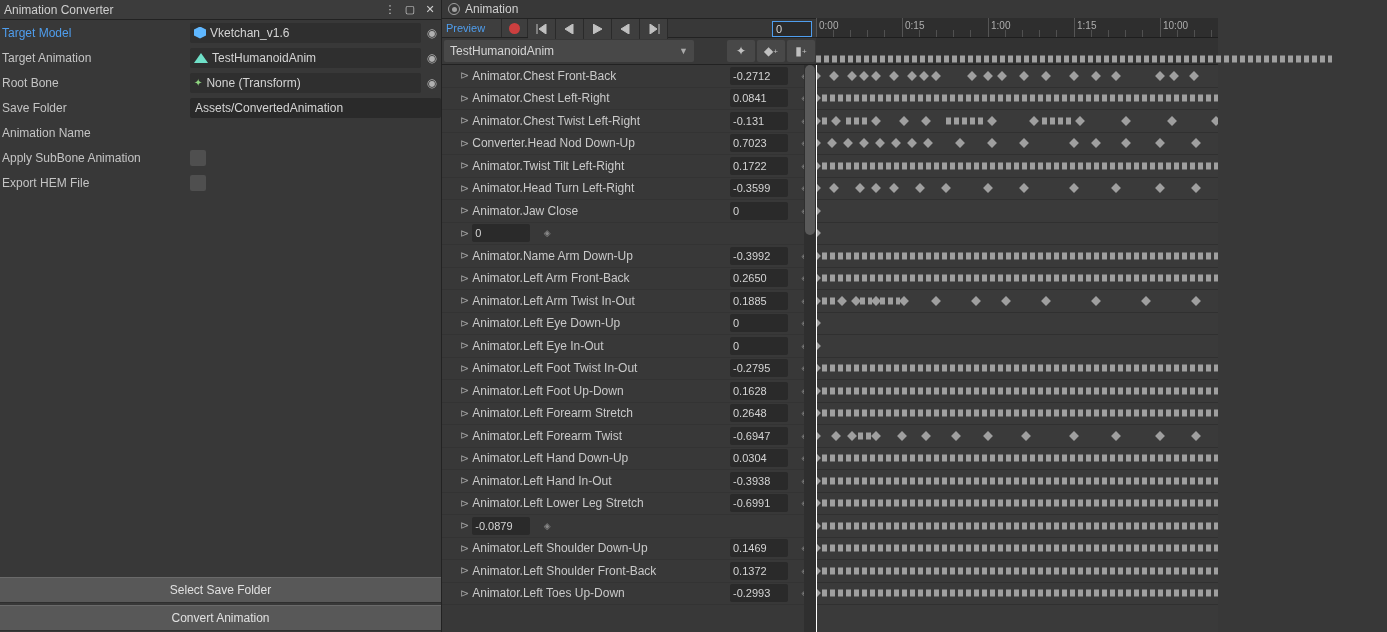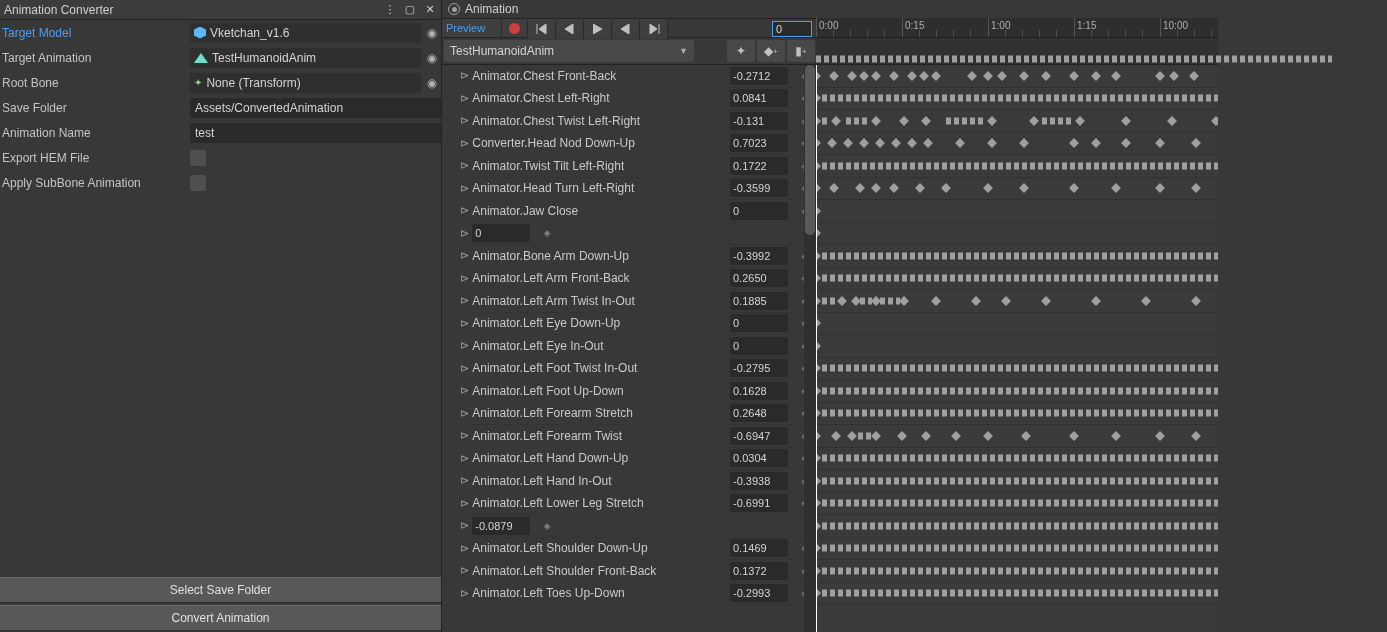--- a/index.html
+++ b/index.html
@@ -105,32 +105,29 @@
         </div>
       </div>
       <div class="l-row">
         <div class="l-label">Save Folder</div>
         <div class="l-field">
             <input class="txt-field" readonly="" value="Assets/ConvertedAnimation" style="">
           </div>
       </div>
       <div class="l-row">
         <div class="l-label">Animation Name</div>
-        <div class="l-field">
-            <input class="txt-field" value="test" style="">
-          </div>
-      </div>
-      <div class="l-row">
-        <div class="l-label">Export HEM File</div>
+      </div>
+      <div class="l-row">
+        <div class="l-label">Apply SubBone Animation</div>
         <div class="l-field">
             <div class="chk"></div>
           </div>
       </div>
       <div class="l-row">
-        <div class="l-label">Apply SubBone Animation</div>
+        <div class="l-label">Export HEM File</div>
         <div class="l-field">
             <div class="chk"></div>
           </div>
       </div>
       <div class="l-spacer"></div>
       <div class="l-btn">Select Save Folder</div>
       <div class="l-btn">Convert Animation</div>
     </div>
   </div>
 
@@ -290,21 +287,21 @@
               <input class="pval" value="0" style="">
               <span class="menu">◈</span>
             </div>
             <div class="prow">
               <span class="ico">⊳</span>
               <input class="pval" value="0" style="">
               <span class="menu">◈</span>
             </div>
             <div class="prow">
               <span class="ico">⊳</span>
-              <span class="pname">Animator.Bone Arm Down-Up</span>
+              <span class="pname">Animator.Name Arm Down-Up</span>
               <input class="pval" value="-0.3992" style="">
               <span class="menu">◈</span>
             </div>
             <div class="prow">
               <span class="ico">⊳</span>
               <span class="pname">Animator.Left Arm Front-Back</span>
               <input class="pval" value="0.2650" style="">
               <span class="menu">◈</span>
             </div>
             <div class="prow">

